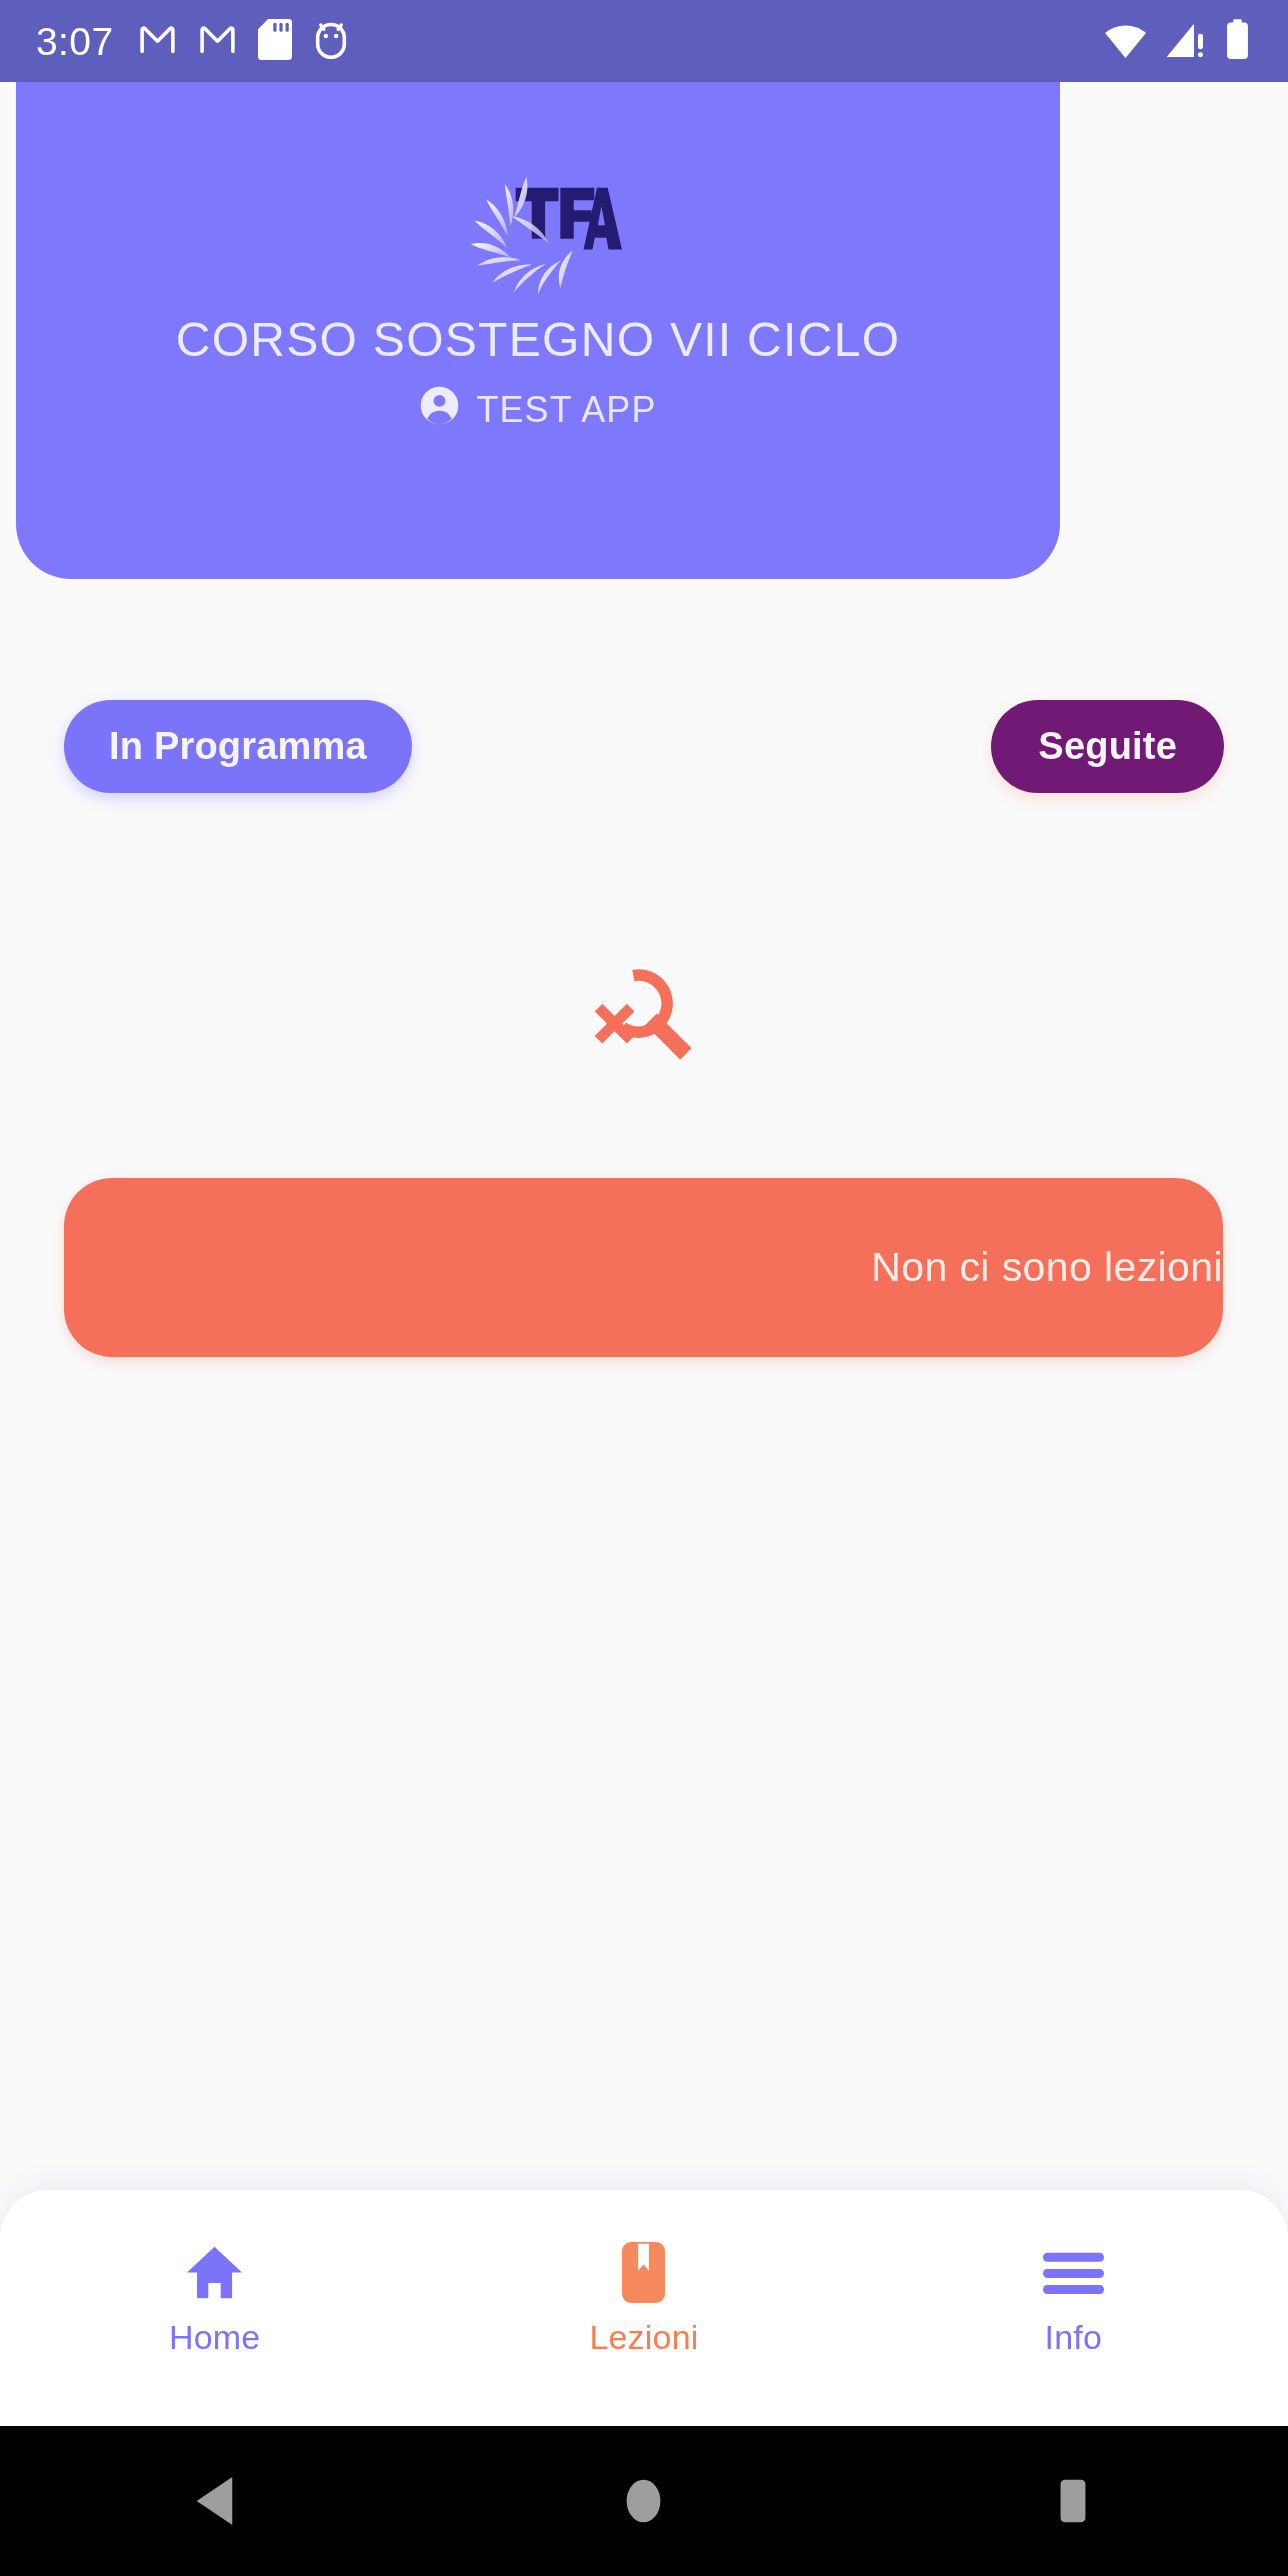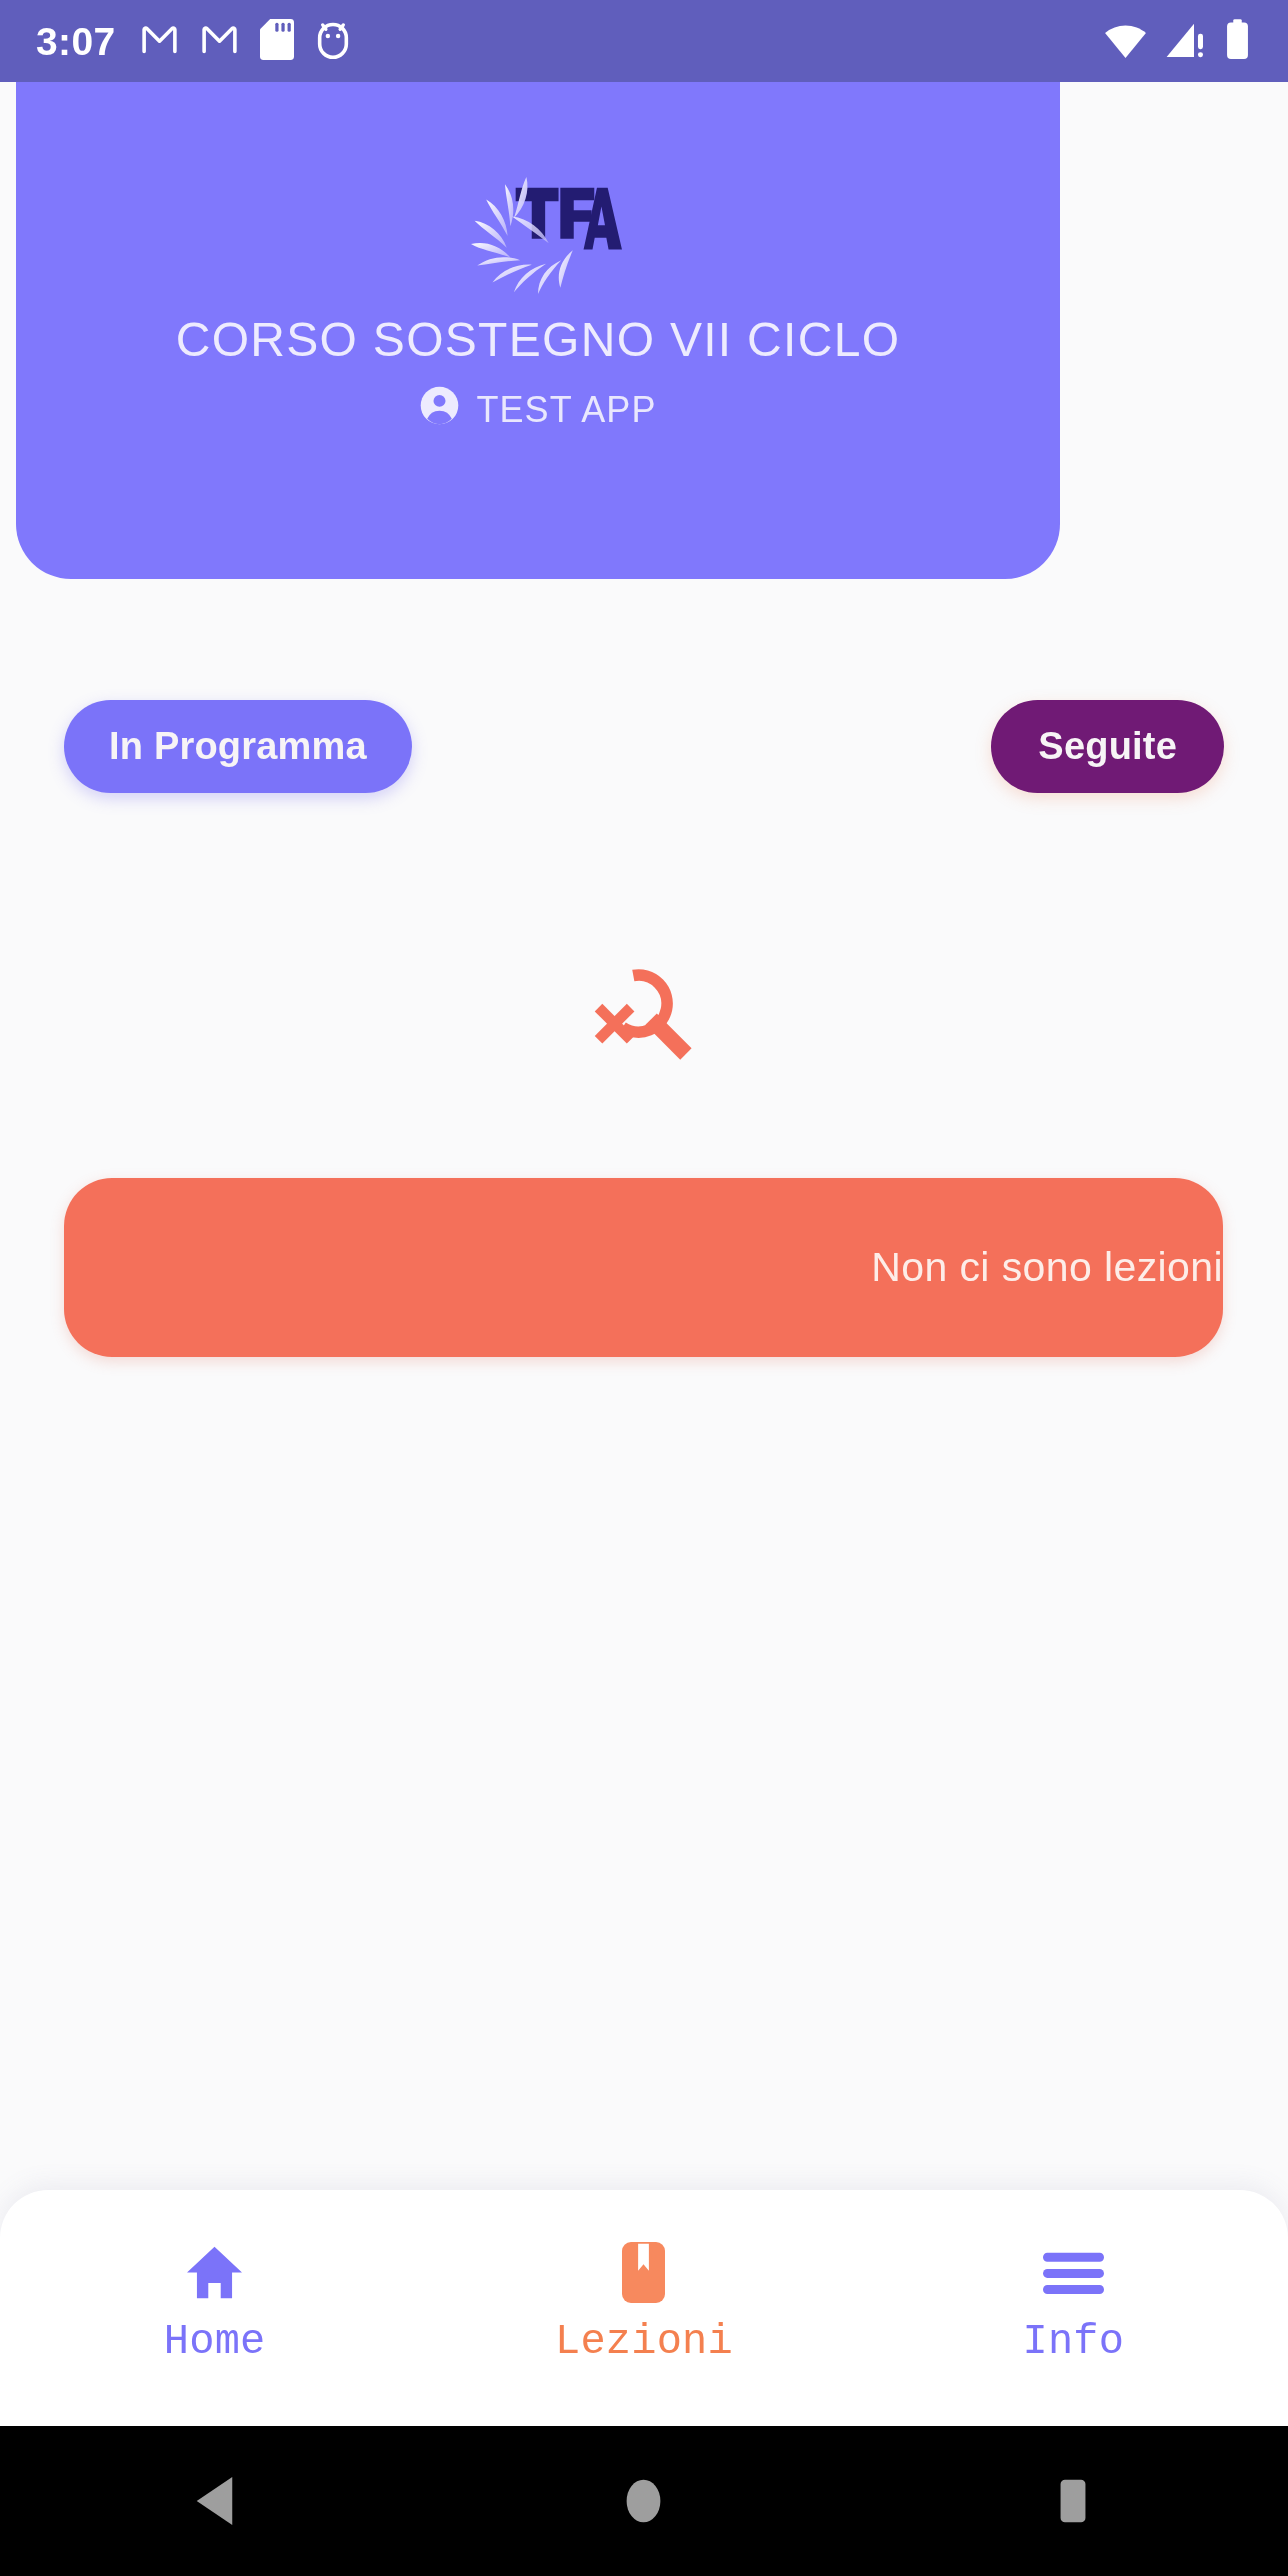--- a/index.html
+++ b/index.html
@@ -24,21 +24,21 @@
     height: 82px;
     background: #605EBC;
     display: flex;
     align-items: center;
     box-sizing: border-box;
     padding: 0 39px 0 36px;
   }
   .sb-clock {
     color: #FFFFFF;
     font-size: 39px;
-    font-weight: 700;
+    font-weight: 400;
     letter-spacing: 0.4px;
     line-height: 1;
     margin-right: 23px;
   }
   .sb-left-icons {
     display: flex;
     align-items: center;
     gap: 19.7px;
     flex: 0 0 auto;
   }
@@ -186,24 +186,23 @@
   }
   .nav-icon {
     height: 64px;
     display: flex;
     align-items: center;
     justify-content: center;
   }
   .nav-icon svg { display: block; }
   .nav-label {
     margin-top: 14.3px;
-    font-size: 42px;
+    font-size: 34px;
     font-weight: 400;
     letter-spacing: 0.2px;
-    font-family: Liberation Mono, monospace;
   }
   .nav-label.purple { color: #7B73F9; }
   .nav-label.orange { color: #F4804F; }
 
   
   .android-nav {
     position: absolute;
     bottom: 0; left: 0;
     width: 1288px;
     height: 150px;

